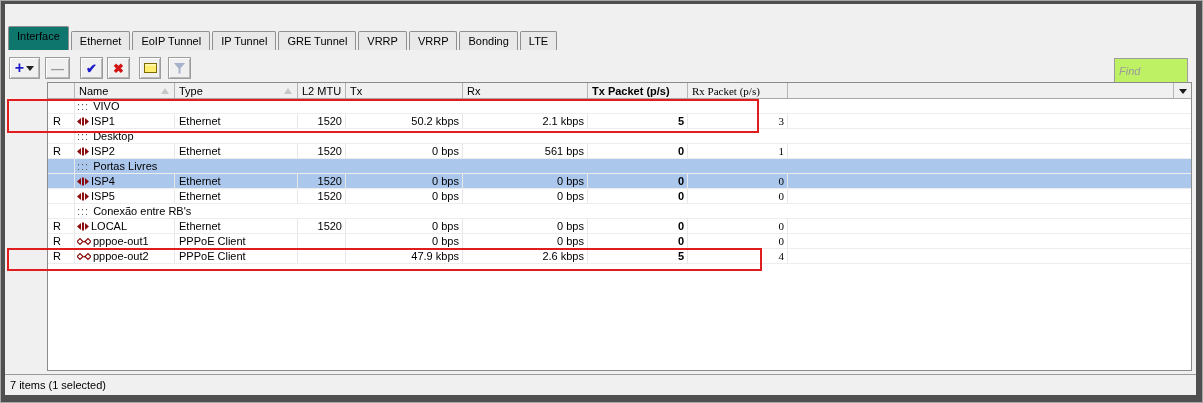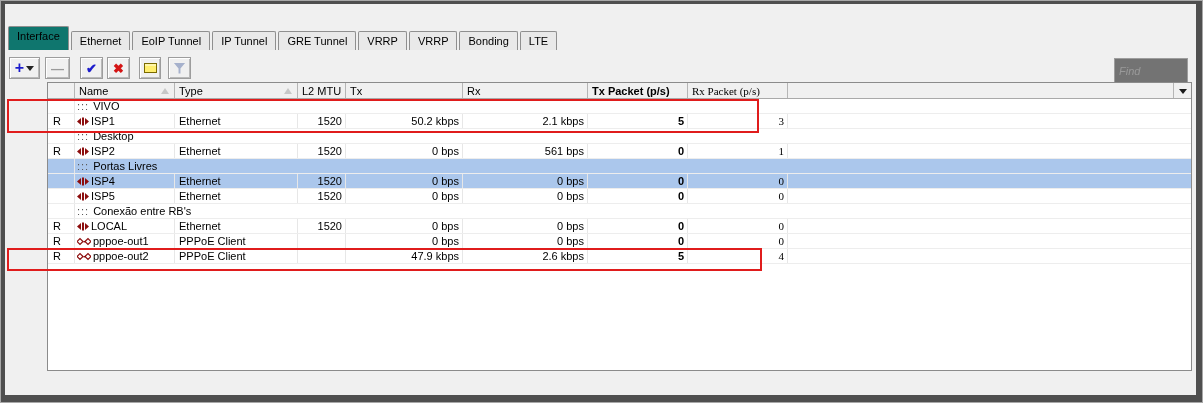--- a/index.html
+++ b/index.html
@@ -73,21 +73,21 @@
   .btn-enable { width: 23px; margin-right: 4px; color: #1c1ccc; font-weight: bold; }
   .btn-disable { width: 23px; margin-right: 9px; color: #d41414; font-weight: bold; }
   .btn-comment { width: 22px; margin-right: 7px; }
   .note-shape { width: 13px; height: 10px; background: #ffee6e; border: 1px solid #7a6a00; box-shadow: inset 0 2px 0 #fff6a8; }
   .btn-filter { width: 23px; }
   .funnel { width: 12px; height: 11px; background: #8e9cc0; clip-path: polygon(0 0, 100% 0, 58% 55%, 58% 100%, 42% 100%, 42% 55%); opacity: .75; }
 
   .findbox {
     position: absolute; right: 8px; top: 54px;
     width: 74px; height: 26px;
-    border: 1px solid #9d9d9d; background: #737373;
+    border: 1px solid #9d9d9d; background: #bef264;
     font-size: 11px; padding: 0 4px;
     font-family: "Liberation Sans", sans-serif;
   }
   .findbox::placeholder { font-style: italic; color: #9a9a9a; }
 
   
   .table {
     position: absolute; top: 78px; left: 2px; right: 4px; bottom: 24px;
     background: #fff; border: 1px solid #8b8b8b;
     font-size: 11px; overflow: hidden; margin-left: 40px;
@@ -378,18 +378,21 @@
         <span class="c ct">PPPoE Client</span>
         <span class="c cm num"></span>
         <span class="c ctx num">47.9 kbps</span>
         <span class="c crx num">2.6 kbps</span>
         <span class="c ctp num">5</span>
         <span class="c crp num">4</span>
         <span class="c cfil"></span>
       </div>
     </div>
 
+    <div class="statusbar">
+      <span>7 items (1 selected)</span>
+    </div>
 
     <div class="annot annot1"></div>
     <div class="annot annot2"></div>
 
   </div>
 </div>
 
 </body></html>

